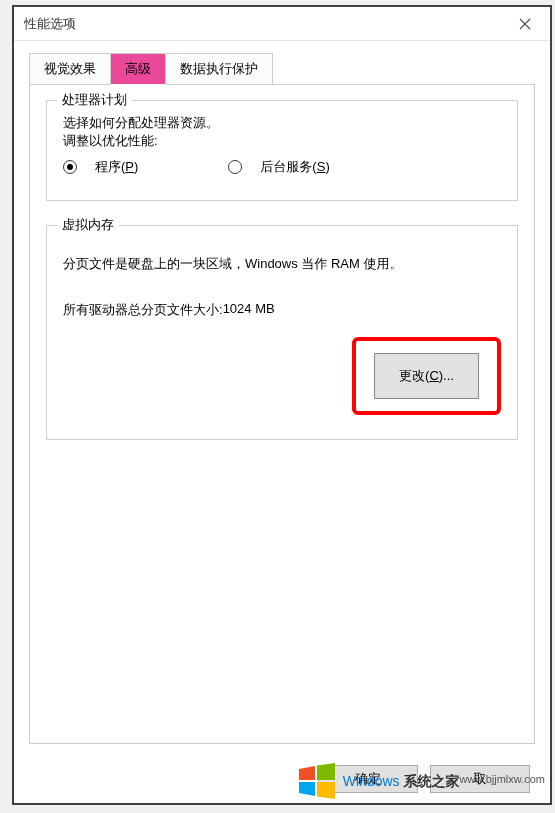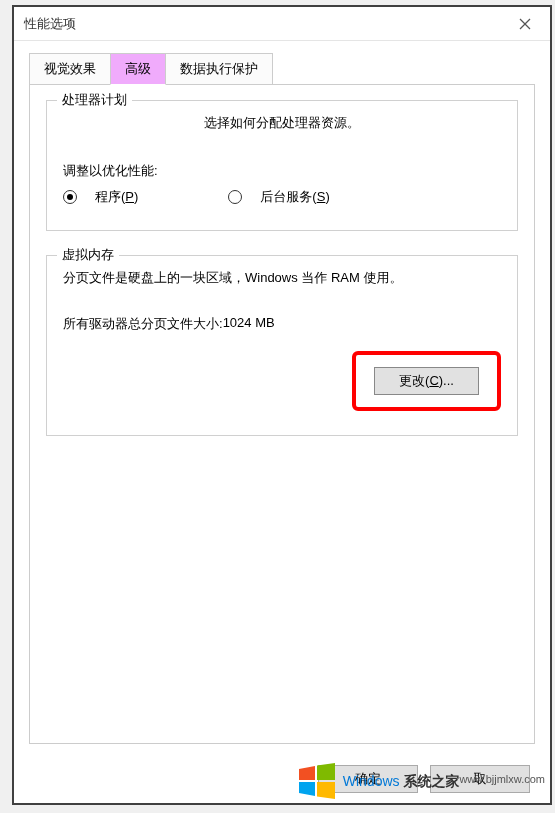--- a/index.html
+++ b/index.html
@@ -58,21 +58,21 @@
     }
     .tabs {
       display: flex;
       padding: 12px 15px 0 15px;
       border-bottom: none;
       position: relative;
     }
     .tab {
       padding: 6px 14px;
       border: 1px solid #ccc;
-      background: #f0abfc;
+      background: #ec4899;
       font-size: 13px;
       margin-right: -1px;
       cursor: pointer;
       position: relative;
     }
     .tab.active {
       border-bottom: 1px solid #fff;
       z-index: 2;
     }
     .tab:not(.active) {
@@ -94,23 +94,21 @@
     .fieldset-legend {
       position: absolute;
       top: -10px;
       left: 10px;
       background: #fff;
       padding: 0 5px;
       font-size: 13px;
     }
     .desc {
       font-size: 13px;
-      margin-bottom: 30px;
       margin-top: 5px;
-      text-align: center;
     }
     .adjust-label {
       font-size: 13px;
       margin-bottom: 8px;
     }
     .radio-row {
       display: flex;
       gap: 90px;
     }
     .radio-opt {
@@ -134,41 +132,41 @@
       height: 6px;
       background: #000;
       border-radius: 50%;
     }
     .underline {
       text-decoration: underline;
     }
     .vm-desc {
       font-size: 13px;
       margin-bottom: 28px;
-      margin-top: 5px;
+      margin-top: 21px;
     }
     .vm-row {
       display: flex;
       justify-content: flex-start;
       font-size: 13px;
       margin-bottom: 18px;
     }
     .change-btn-wrap {
       display: flex;
       justify-content: flex-end;
     }
     .highlight-box {
       border: 4px solid #f00;
       border-radius: 6px;
       padding: 12px 18px;
       display: inline-block;
     }
     .change-btn {
       width: 105px;
-      height: 28px;
+      height: 46px;
       border: 1px solid #888;
       background: #e1e1e1;
       font-size: 13px;
       cursor: pointer;
       font-family: inherit;
     }
     .bottom-buttons {
       position: absolute;
       bottom: 10px;
       right: 20px;

